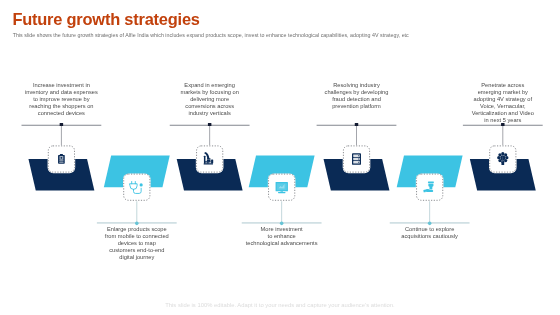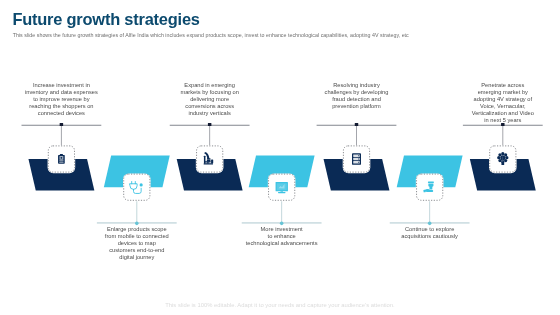--- a/index.html
+++ b/index.html
@@ -1,20 +1,20 @@
 <!DOCTYPE html>
 <html><head>
 <meta charset="utf-8">
 <style>
   html,body{margin:0;padding:0;}
   body{width:560px;height:315px;background:#ffffff;overflow:hidden;
        font-family:"Liberation Sans",sans-serif;-webkit-font-smoothing:antialiased;}
   .slide{position:relative;width:560px;height:315px;}
   .title{position:absolute;left:12.4px;top:10.1px;font-size:16.4px;font-weight:bold;
-         color:#0c4a6e;letter-spacing:-0.2px;}
+         color:#c2410c;letter-spacing:-0.2px;}
   .subtitle{position:absolute;left:12.7px;top:31.6px;font-size:5.31px;color:#6e6e6e;
             letter-spacing:0.02px;}
   .footer{position:absolute;left:0;right:0;top:302.3px;text-align:center;
           font-size:5.85px;color:#dcdcdc;}
   .stage{position:absolute;left:0;top:0;width:560px;height:315px;}
   svg.diagram{position:absolute;left:0;top:0;}
   .tbox{position:absolute;text-align:center;font-size:5.7px;line-height:6.95px;color:#4b4b4b;
         white-space:pre-line;}
 </style>
 </head>

